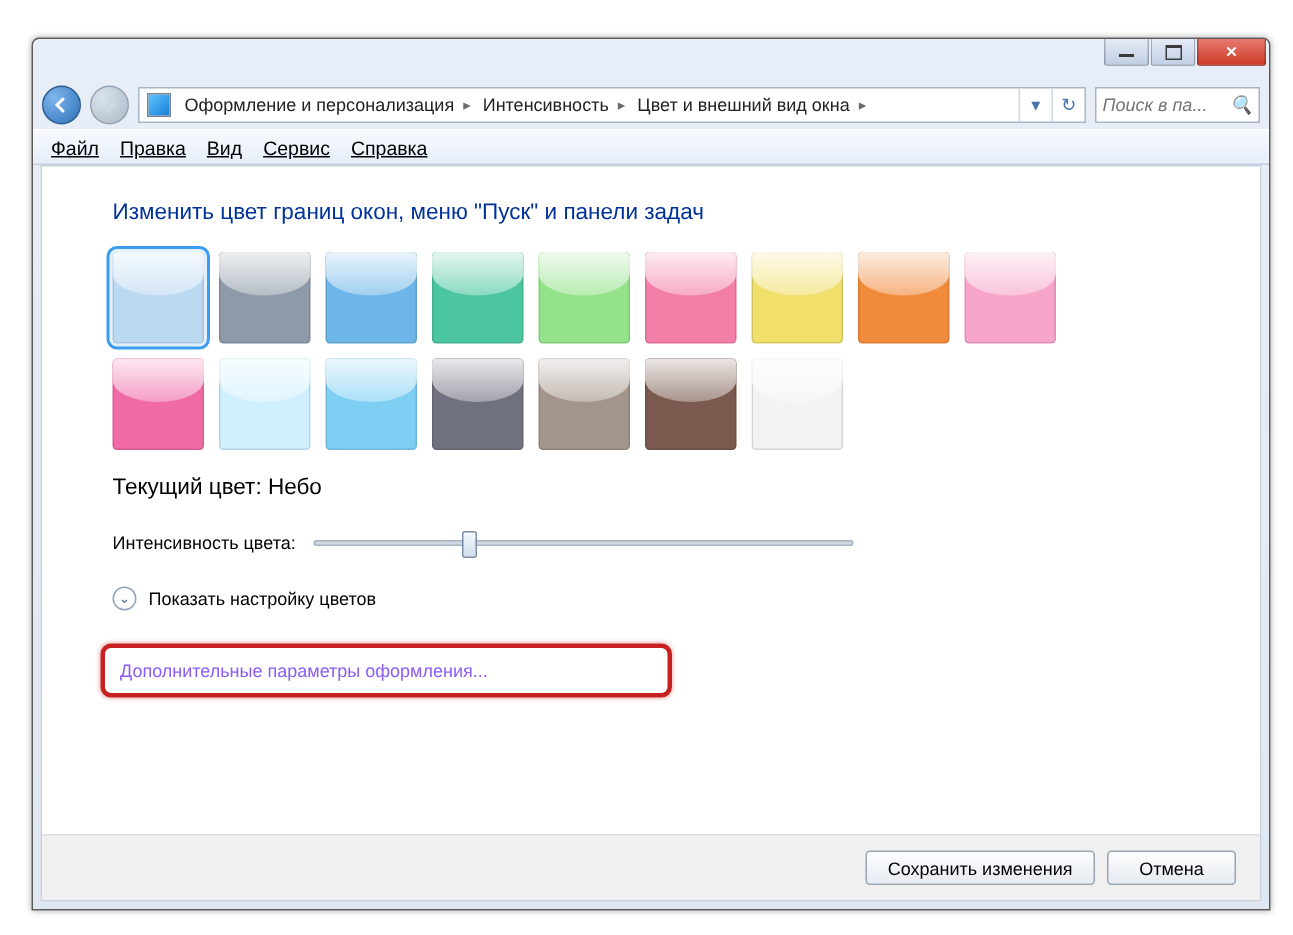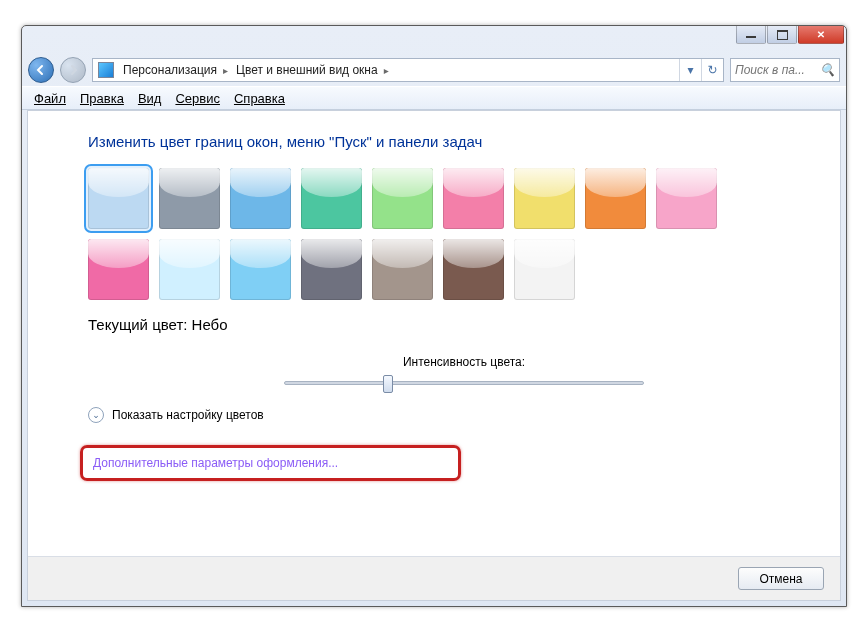--- a/index.html
+++ b/index.html
@@ -18,31 +18,31 @@
     .address .ico { width:16px; height:16px; margin:0 5px; background: linear-gradient(135deg,#5bc6ff,#1a7ed6); border:1px solid #7a859a; }
     .crumb { padding: 0 4px; height:100%; display:flex; align-items:center; cursor:pointer; }
     .crumb::after { content:"▸"; color:#6a6a6a; margin-left:6px; font-size:10px;}
     .addr-tail { margin-left:auto; display:flex; }
     .addr-ico { width:22px; height:22px; display:flex; align-items:center; justify-content:center; color:#4a74a8; border-left:1px solid #d0d7e2; cursor:pointer;}
     .search { width:110px; height:24px; border:1px solid #a8b5c7; background:#fff; display:flex; align-items:center; padding:0 4px; color:#888; font-style:italic;}
     .search input { border:none; outline:none; width:72px; font-size:12px; font-style:italic; color:#3b82f6;}
     .menu { background:linear-gradient(#f7fafe,#e7eef9); border-top:1px solid #fff; border-bottom:1px solid #c4cfde; height:24px; display:flex; align-items:center; gap:14px; padding:0 12px; font-size:13px;}
     .menu span { cursor:pointer; }
     .menu span u { text-decoration: underline; }
-    .content { background:#fff; position:absolute; top:84px; left:5px; right:5px; bottom:5px; border:1px solid #c8d0dc; padding: 22px 0 0 60px; }
+    .content { background:#fff; position:absolute; top:84px; left:5px; right:5px; bottom:5px; border:1px solid #c8d0dc; padding: 22px 0 0 47px; }
     .heading { color:#003399; font-size:15px; margin-bottom:18px; }
     .swatches { display:flex; flex-wrap:wrap; gap:10px; width:640px; margin-bottom:16px;}
     .swatch { width:61px; height:61px; border-radius:3px; position:relative; cursor:pointer; box-shadow: inset 0 0 0 1px rgba(0,0,0,.12); overflow:hidden;}
     .swatch::before { content:""; position:absolute; top:0; left:0; right:0; height:48%; background:linear-gradient(rgba(255,255,255,.85),rgba(255,255,255,.35)); border-radius:3px 3px 50% 50%;}
     .swatch.selected { outline:2px solid #3c9df0; outline-offset:2px; box-shadow: inset 0 0 0 1px rgba(0,0,0,.1), 0 0 0 3px rgba(60,157,240,.15);}
     .curcolor { font-size:15px; margin-bottom:22px;}
     .curcolor b { font-weight:normal;}
     .chk-row { display:flex; align-items:center; gap:6px; font-size:12px; margin-bottom:22px;}
     .chk-row input { width:14px; height:14px;}
-    .intensity { display:flex; align-items:center; gap:12px; font-size:12px; margin-bottom:22px;flex-direction:column;}
+    .intensity { display:flex; align-items:center; gap:12px; font-size:12px; margin-bottom:22px;}
     .slider { width:360px; height:4px; background:#d0d7e2; border:1px solid #a8b3c2; border-radius:2px; position:relative;}
     .slider .thumb { position:absolute; top:-7px; left:98px; width:10px; height:18px; background:linear-gradient(#f5f9ff,#d0dced); border:1px solid #7a8ca6; border-radius:2px;}
     .expand { display:flex; align-items:center; gap:8px; font-size:12px; margin-bottom:22px; cursor:pointer;}
     .expand .chev { width:16px; height:16px; border:1px solid #8fa3bc; border-radius:50%; display:flex; align-items:center; justify-content:center; font-size:9px; color:#4b6b93;}
     .advlink-hl { position:relative; left:-8px; display:inline-block; border:3px solid #c62020; border-radius:7px; padding:8px 120px 8px 10px; box-shadow:0 0 3px rgba(198,32,32,.5);}
     .advlink { color:#8b5cf6; font-size:12px; cursor:pointer;}
     .footer { position:absolute; bottom:0; left:0; right:0; height:44px; background:#f0f0f0; border-top:1px solid #d9dee6; display:flex; justify-content:flex-end; align-items:center; gap:8px; padding-right:16px;}
     .btn { min-width:86px; height:23px; border:1px solid #9aa5b3; border-radius:3px; background:linear-gradient(#fdfdfd,#e6ebf2); font-size:12px; padding:0 14px; cursor:pointer;}
     .btn.primary { min-width:150px;}
   </style>
@@ -62,21 +62,22 @@
           <path d="M7 2 L3 6 L7 10" stroke="#fff" stroke-width="2" fill="none" stroke-linecap="round"></path>
         </svg>
     </div>
     <div class="nav-btn fwd">
       <svg width="12" height="12" viewBox="0 0 12 12">
           <path d="M5 2 L9 6 L5 10" stroke="#cfd7e1" stroke-width="2" fill="none" stroke-linecap="round"></path>
         </svg>
     </div>
     <div class="address">
       <div class="ico"></div>
-      <span class="crumb">Персонализация</span>
+      <span class="crumb">Оформление и персонализация</span>
+      <span class="crumb">Интенсивность</span>
       <span class="crumb">Цвет и внешний вид окна</span>
       <div class="addr-tail">
         <div class="addr-ico">▾</div>
         <div class="addr-ico">↻</div>
       </div>
     </div>
     <div class="search">
       <input placeholder="Поиск в па..." style="">
       <span style="margin-left:auto;color:#4a74a8;">🔍</span>
     </div>
@@ -128,16 +129,17 @@
     <div class="expand">
       <span class="chev">⌄</span>
       <span>Показать настройку цветов</span>
     </div>
 
     <div class="advlink-hl">
       <span class="advlink">Дополнительные параметры оформления...</span>
     </div>
 
     <div class="footer">
+      <button class="btn primary">Сохранить изменения</button>
       <button class="btn">Отмена</button>
     </div>
   </div>
 </div>
 
 </body></html>

